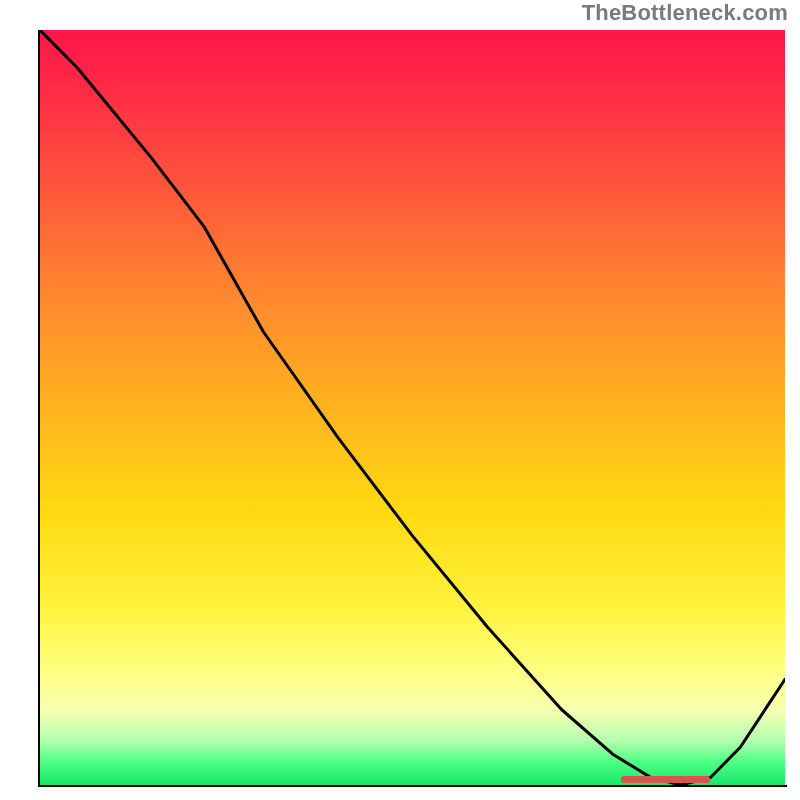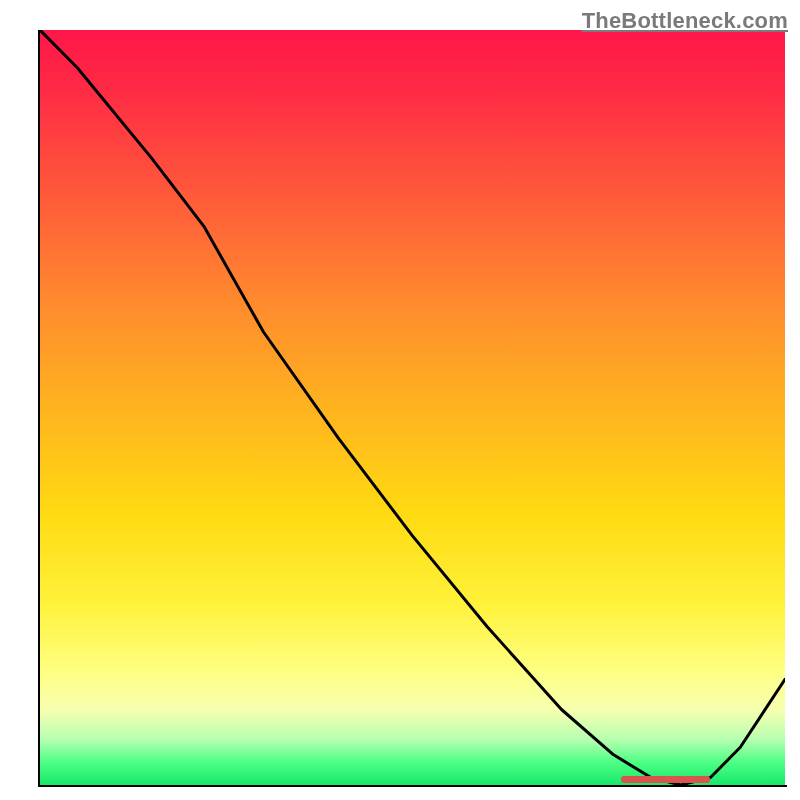--- a/index.html
+++ b/index.html
@@ -11,28 +11,27 @@
     font-family: Arial, Helvetica, sans-serif;
     overflow: hidden;
   }
   .frame {
     position: relative;
     width: 800px;
     height: 800px;
   }
   .watermark {
     position: absolute;
-    top: 8px;
+    top: 0;
     right: 12px;
     font-size: 22px;
     font-weight: 600;
     color: #7a7a7a;
     letter-spacing: 0.2px;
     z-index: 10;
-    text-decoration: underline;
   }
   .plot-area {
     position: absolute;
     left: 40px;
     top: 30px;
     width: 745px;
     height: 755px;
     
   }
   .gradient-bg {

